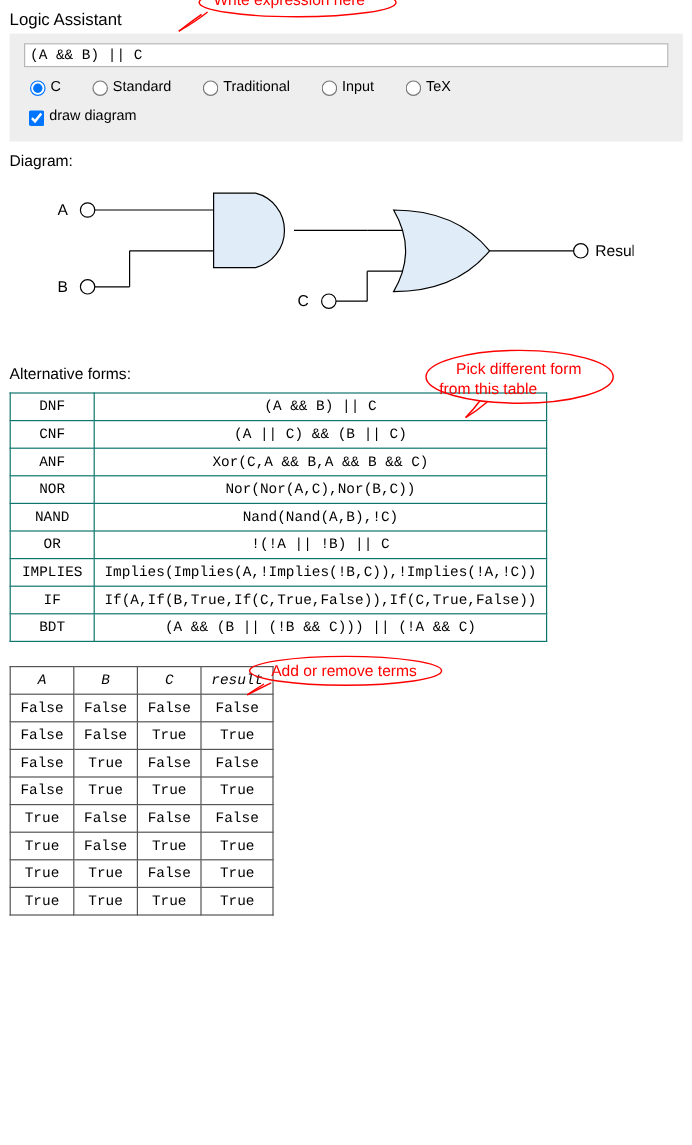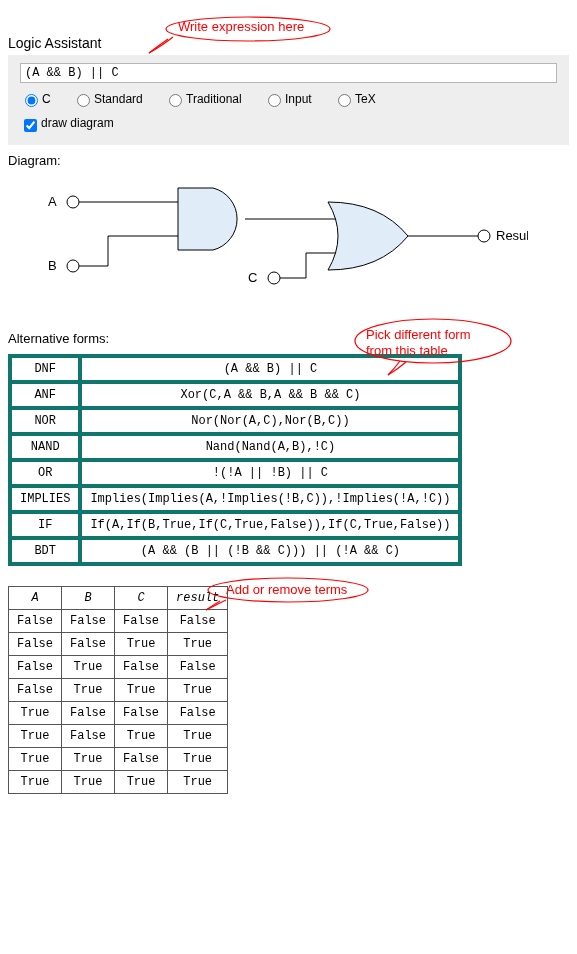--- a/index.html
+++ b/index.html
@@ -5,21 +5,21 @@
   * { box-sizing: border-box; }
   body {
     font-family: "Segoe UI", Tahoma, Arial, sans-serif;
     font-size: 12px;
     color: #000;
     background: #fff;
     margin: 0;
     padding: 8px;
     width: 577px;
   }
-  .title { font-size: 14px; margin-bottom: 4px; margin-top: 27px; }
+  .title { font-size: 14px; margin-bottom: 4px; }
   .panel {
     background: #eeeeee;
     padding: 8px 12px 10px 12px;
   }
   .expr-input {
     width: 100%;
     font-family: "Courier New", monospace;
     font-size: 12px;
     padding: 2px 4px;
     border: 1px solid #b6b6b6;
@@ -40,21 +40,21 @@
     background: linear-gradient(#fdfdfd, #e5e5e5);
     font-size: 13px;
     cursor: pointer;
   }
   .section-label { margin: 8px 0 8px 0; font-size: 13px; }
   .diagram-box { margin: 10px 0 10px 40px; }
   .alt-table {
     border-collapse: collapse;
   }
   .alt-table td, .alt-table th {
-    border: 4px solid #0f766e;
+    border: 1px solid #0f766e;
     padding: 4px 8px;
     font-family: "Courier New", monospace;
     font-size: 12px;
     text-align: center;
     vertical-align: middle;
   }
   .alt-table td.form-name {
     width: 70px;
     font-family: "Courier New", monospace;
     text-align: center;
@@ -172,30 +172,34 @@
     <text x="448" y="62" font-size="13">Result</text>
   </svg>
 </div>
 
 <div class="rel">
   <svg class="callout" style="left:320px; top:-14px;" width="190" height="60">
     <ellipse cx="105" cy="24" rx="78" ry="22" fill="none" stroke="#ff0000" stroke-width="1.2"></ellipse>
     <path d="M 72 44 Q 66 52 60 58" fill="none" stroke="#ff0000" stroke-width="1.2"></path>
     <path d="M 78 45 Q 70 52 60 58" fill="none" stroke="#ff0000" stroke-width="1.2"></path>
   </svg>
-  <div class="annotation" style="left:358px; top:-4px;">Pick different form</div>
+  <div class="annotation" style="left:372px; top:-4px;">Pick different form</div>
   <div class="annotation" style="left:358px; top:12px;">from this table</div>
 
   <div class="section-label">Alternative forms:</div>
 
   <table class="alt-table">
     <tbody id="alt-forms-body">
           <tr>
             <td class="form-name">DNF</td>
             <td class="form-expr">(A &amp;&amp; B) || C</td>
+          </tr>
+          <tr>
+            <td class="form-name">CNF</td>
+            <td class="form-expr">(A || C) &amp;&amp; (B || C)</td>
           </tr>
           <tr>
             <td class="form-name">ANF</td>
             <td class="form-expr">Xor(C,A &amp;&amp; B,A &amp;&amp; B &amp;&amp; C)</td>
           </tr>
           <tr>
             <td class="form-name">NOR</td>
             <td class="form-expr">Nor(Nor(A,C),Nor(B,C))</td>
           </tr>
           <tr>

